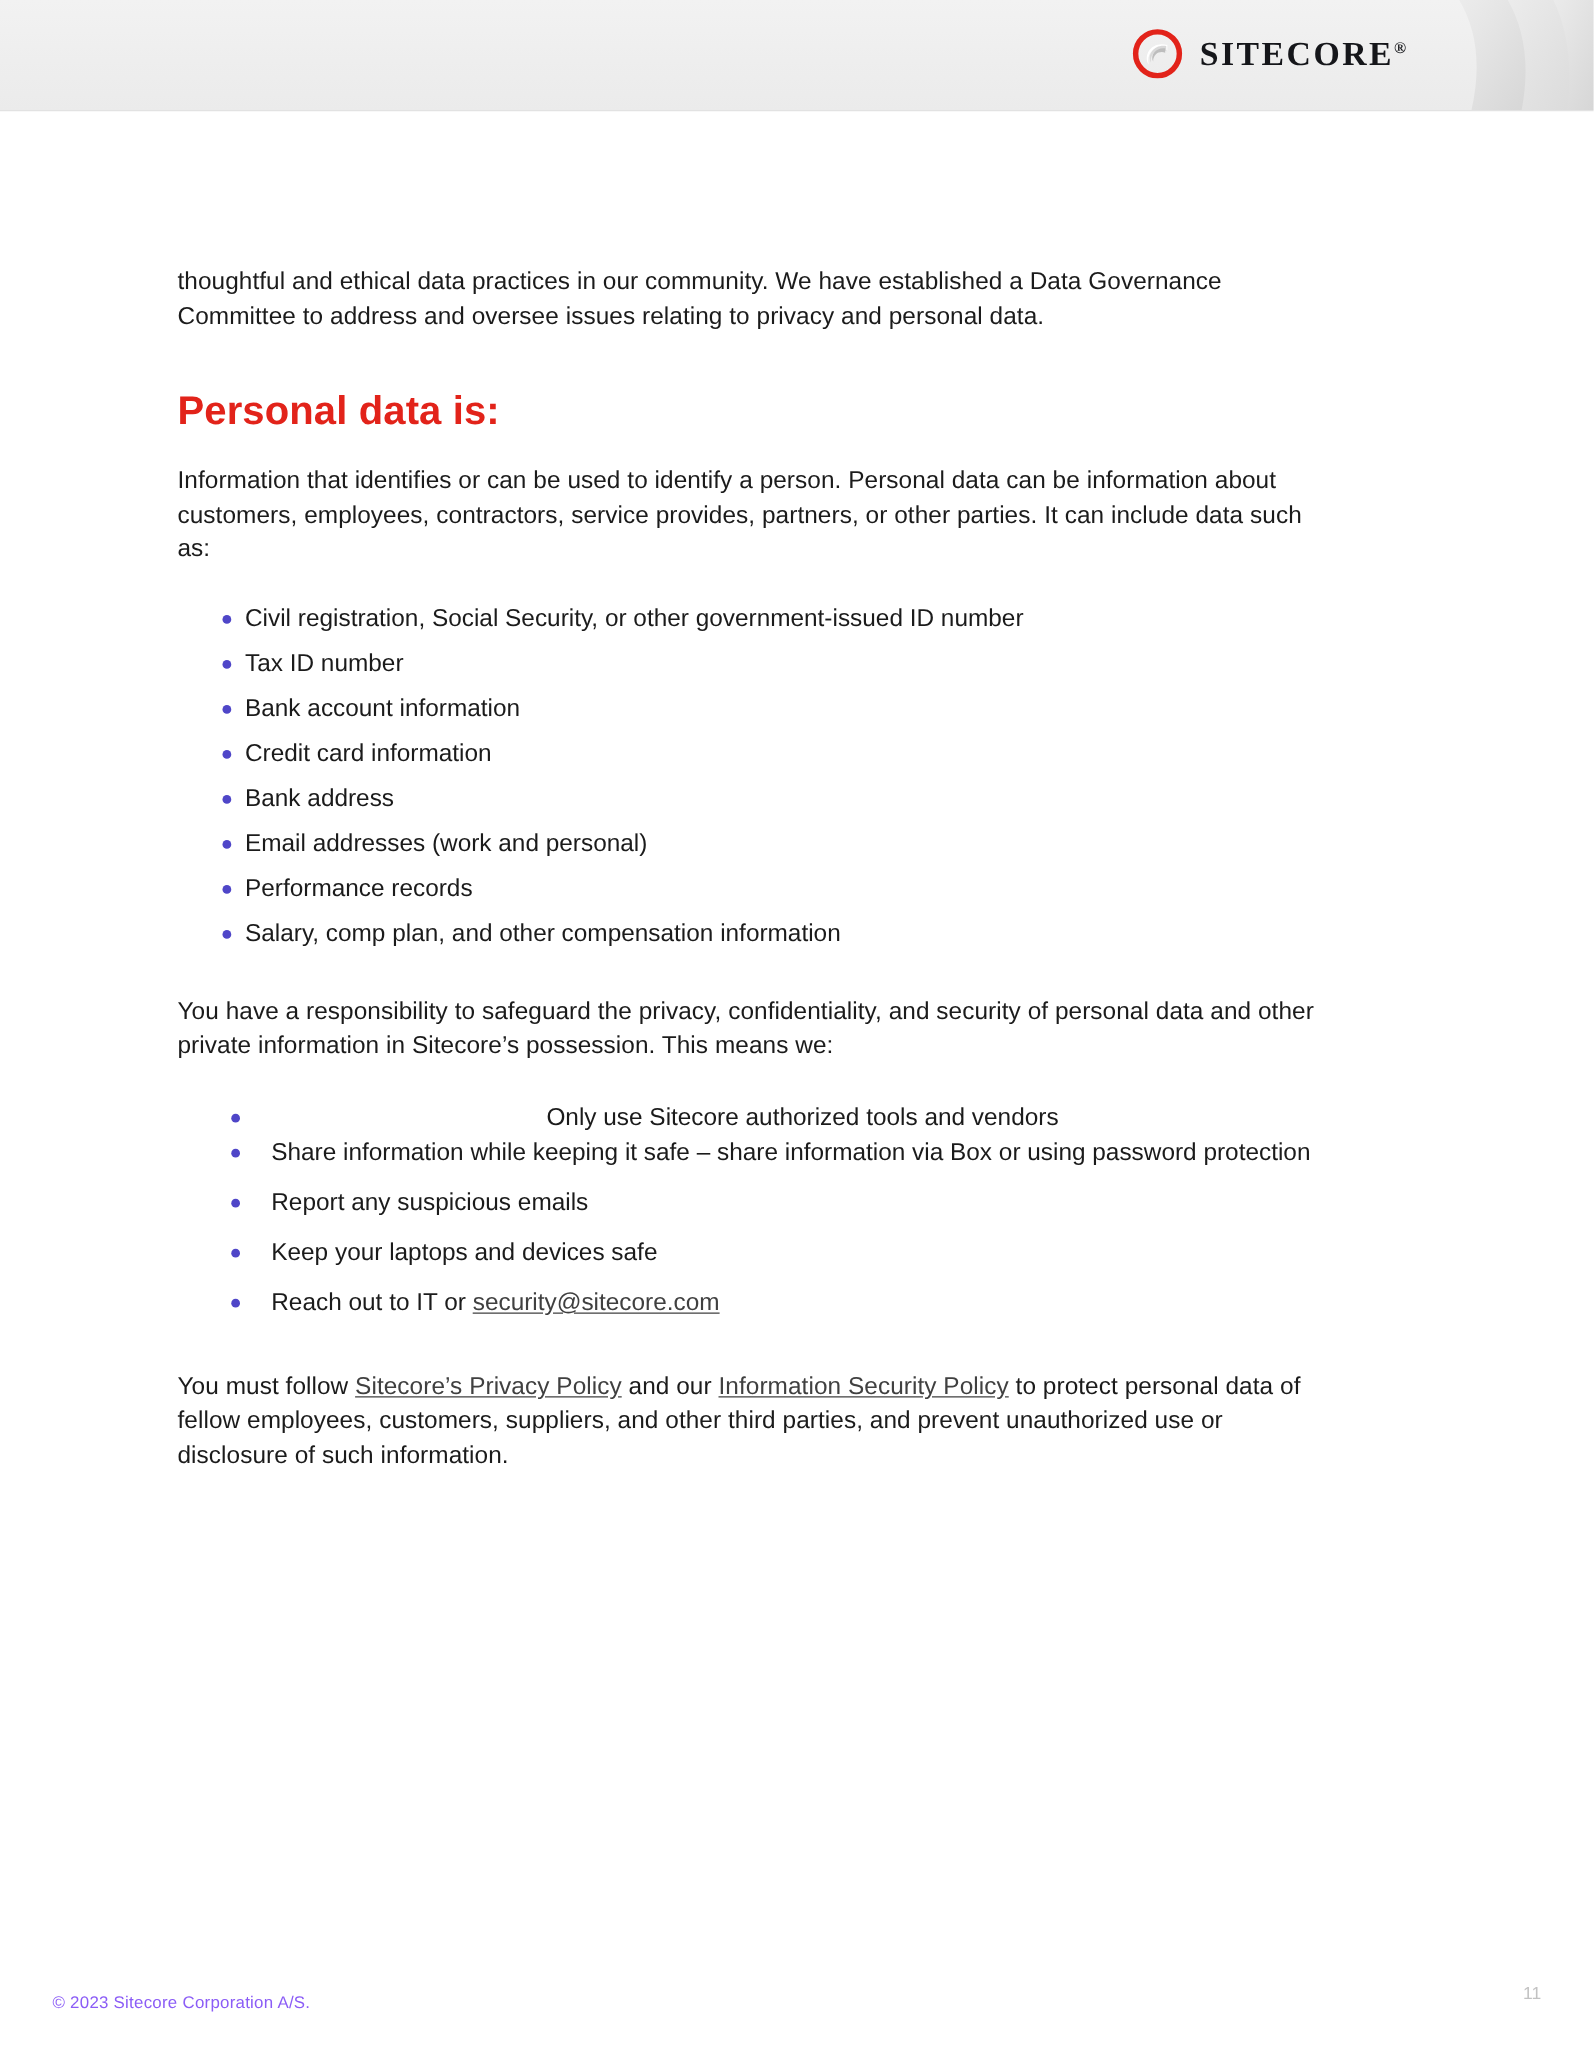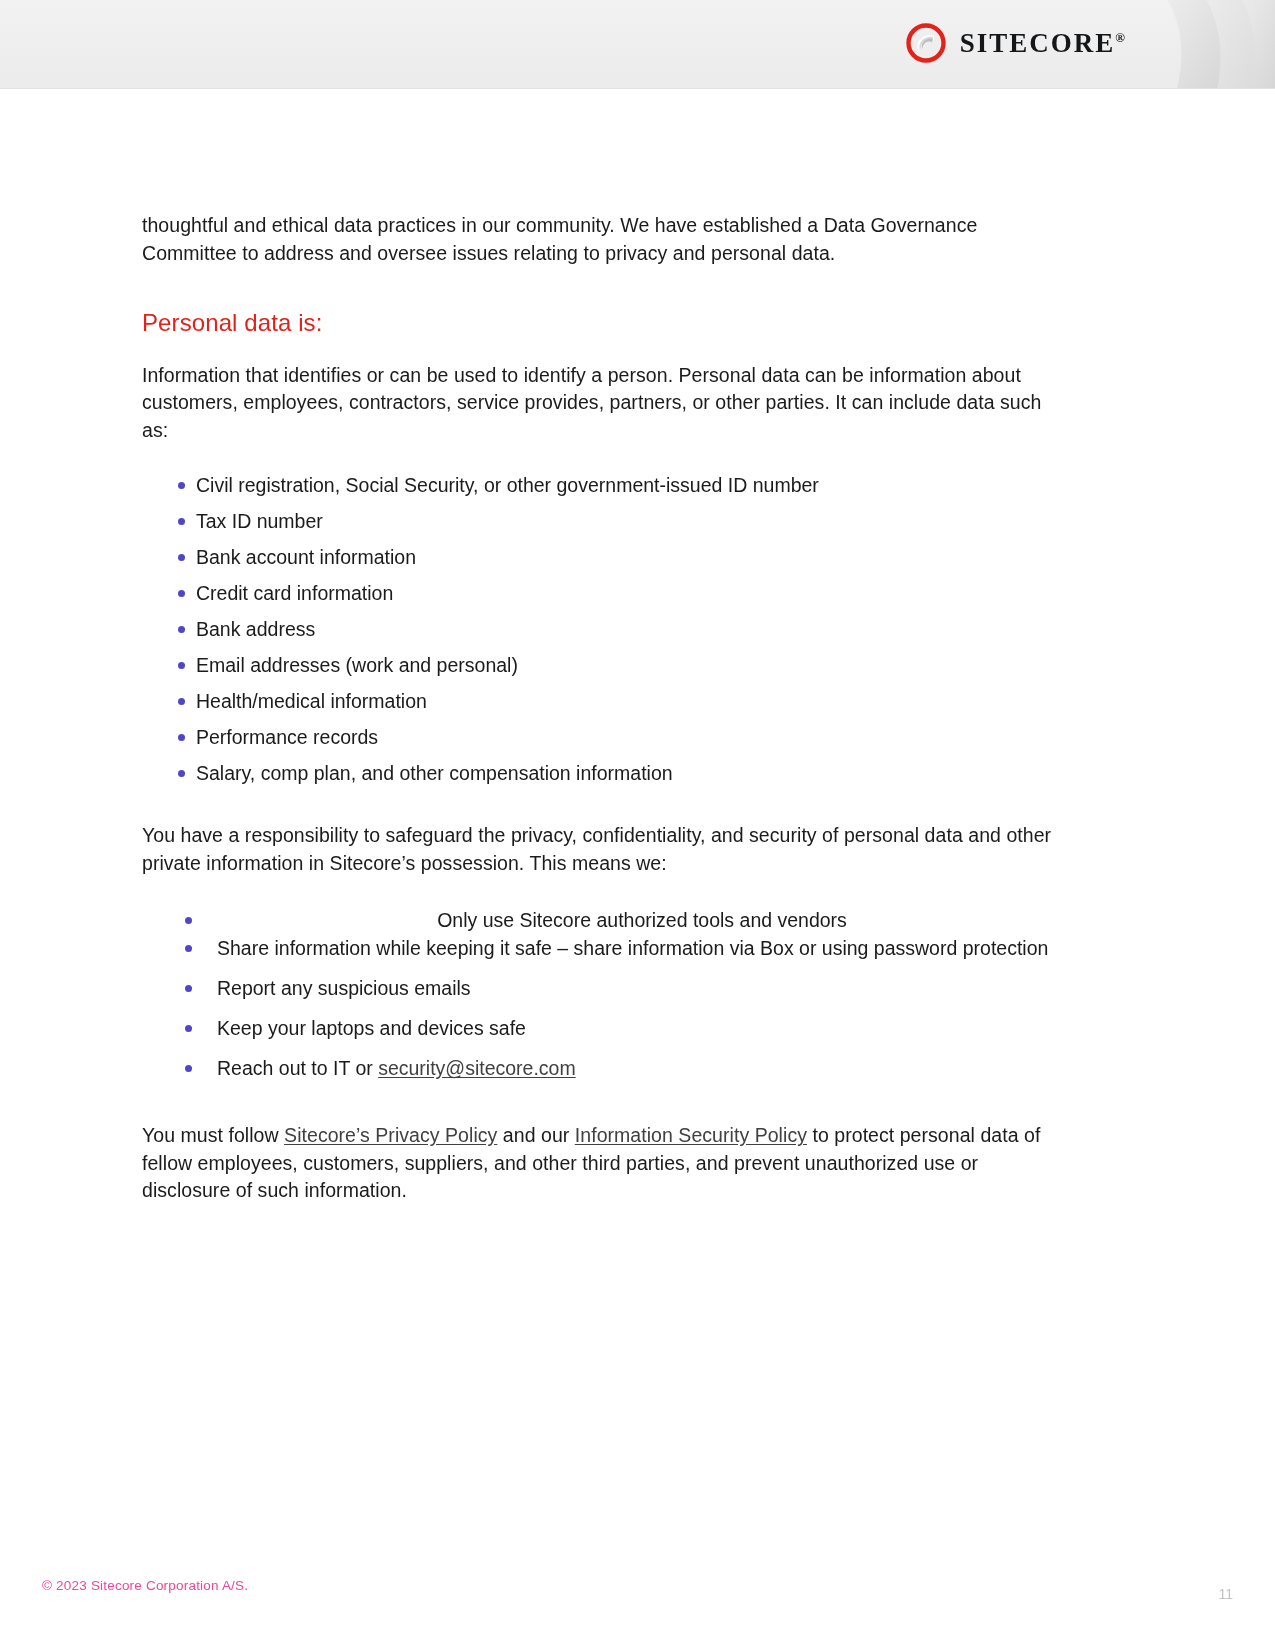--- a/index.html
+++ b/index.html
@@ -81,22 +81,22 @@
     color: #1b1b1b;
     letter-spacing: 0.05px;
   }
   p.para-intro { width: 918px; }
   p.para-lead  { width: 918px; margin-top: 39px; }
   p.para-mid   { width: 925px; margin-top: 0; }
   p.para-final { width: 912px; margin-top: 0; }
 
   h2.section-heading {
     margin: 42px 0 24px 0;
-    font-size: 24px;
-    font-weight: 400;
+    font-size: 32px;
+    font-weight: 700;
     color: #e2231a;
     letter-spacing: 0.1px;
     line-height: 1.2;
   }
 
   
   ul.bullets {
     list-style: none;
     margin: 0;
     padding: 0;
@@ -140,23 +140,23 @@
   .footer {
     position: absolute;
     left: 0;
     bottom: 0;
     width: 1275px;
     height: 78px;
   }
   .footer-copyright {
     position: absolute;
     left: 42px;
-    top: 6px;
+    top: 22px;
     font-size: 13.5px;
-    color: #ec4899;
+    color: #8b5cf6;
     letter-spacing: 0.2px;
   }
   .footer-pagenum {
     position: absolute;
     right: 42px;
     top: 14px;
     font-size: 14px;
     color: #c2c2c2;
   }
 </style>
@@ -202,21 +202,20 @@
 
     <p class="body-text para-lead" style="margin-top:0">Information that identifies or can be used to identify a person. Personal data can be information about customers, employees, contractors, service provides, partners, or other parties. It can include data such as:</p>
 
     <ul class="bullets list-personal">
       <li><span class="dot"></span><span>Civil registration, Social Security, or other government-issued ID number</span></li>
       <li><span class="dot"></span><span>Tax ID number</span></li>
       <li><span class="dot"></span><span>Bank account information</span></li>
       <li><span class="dot"></span><span>Credit card information</span></li>
       <li><span class="dot"></span><span>Bank address</span></li>
       <li><span class="dot"></span><span>Email addresses (work and personal)</span></li>
-      <li><span class="dot"></span><span>Health/medical information</span></li>
       <li><span class="dot"></span><span>Performance records</span></li>
       <li><span class="dot"></span><span>Salary, comp plan, and other compensation information</span></li>
     </ul>
 
     <div class="spacer-after-list1"></div>
 
     <p class="body-text para-mid">You have a responsibility to safeguard the privacy, confidentiality, and security of personal data and other private information in Sitecore’s possession. This means we:</p>
 
     <ul class="bullets list-means">
       <li class="tight"><span class="dot"></span><span>Only use Sitecore authorized tools and vendors</span></li>

